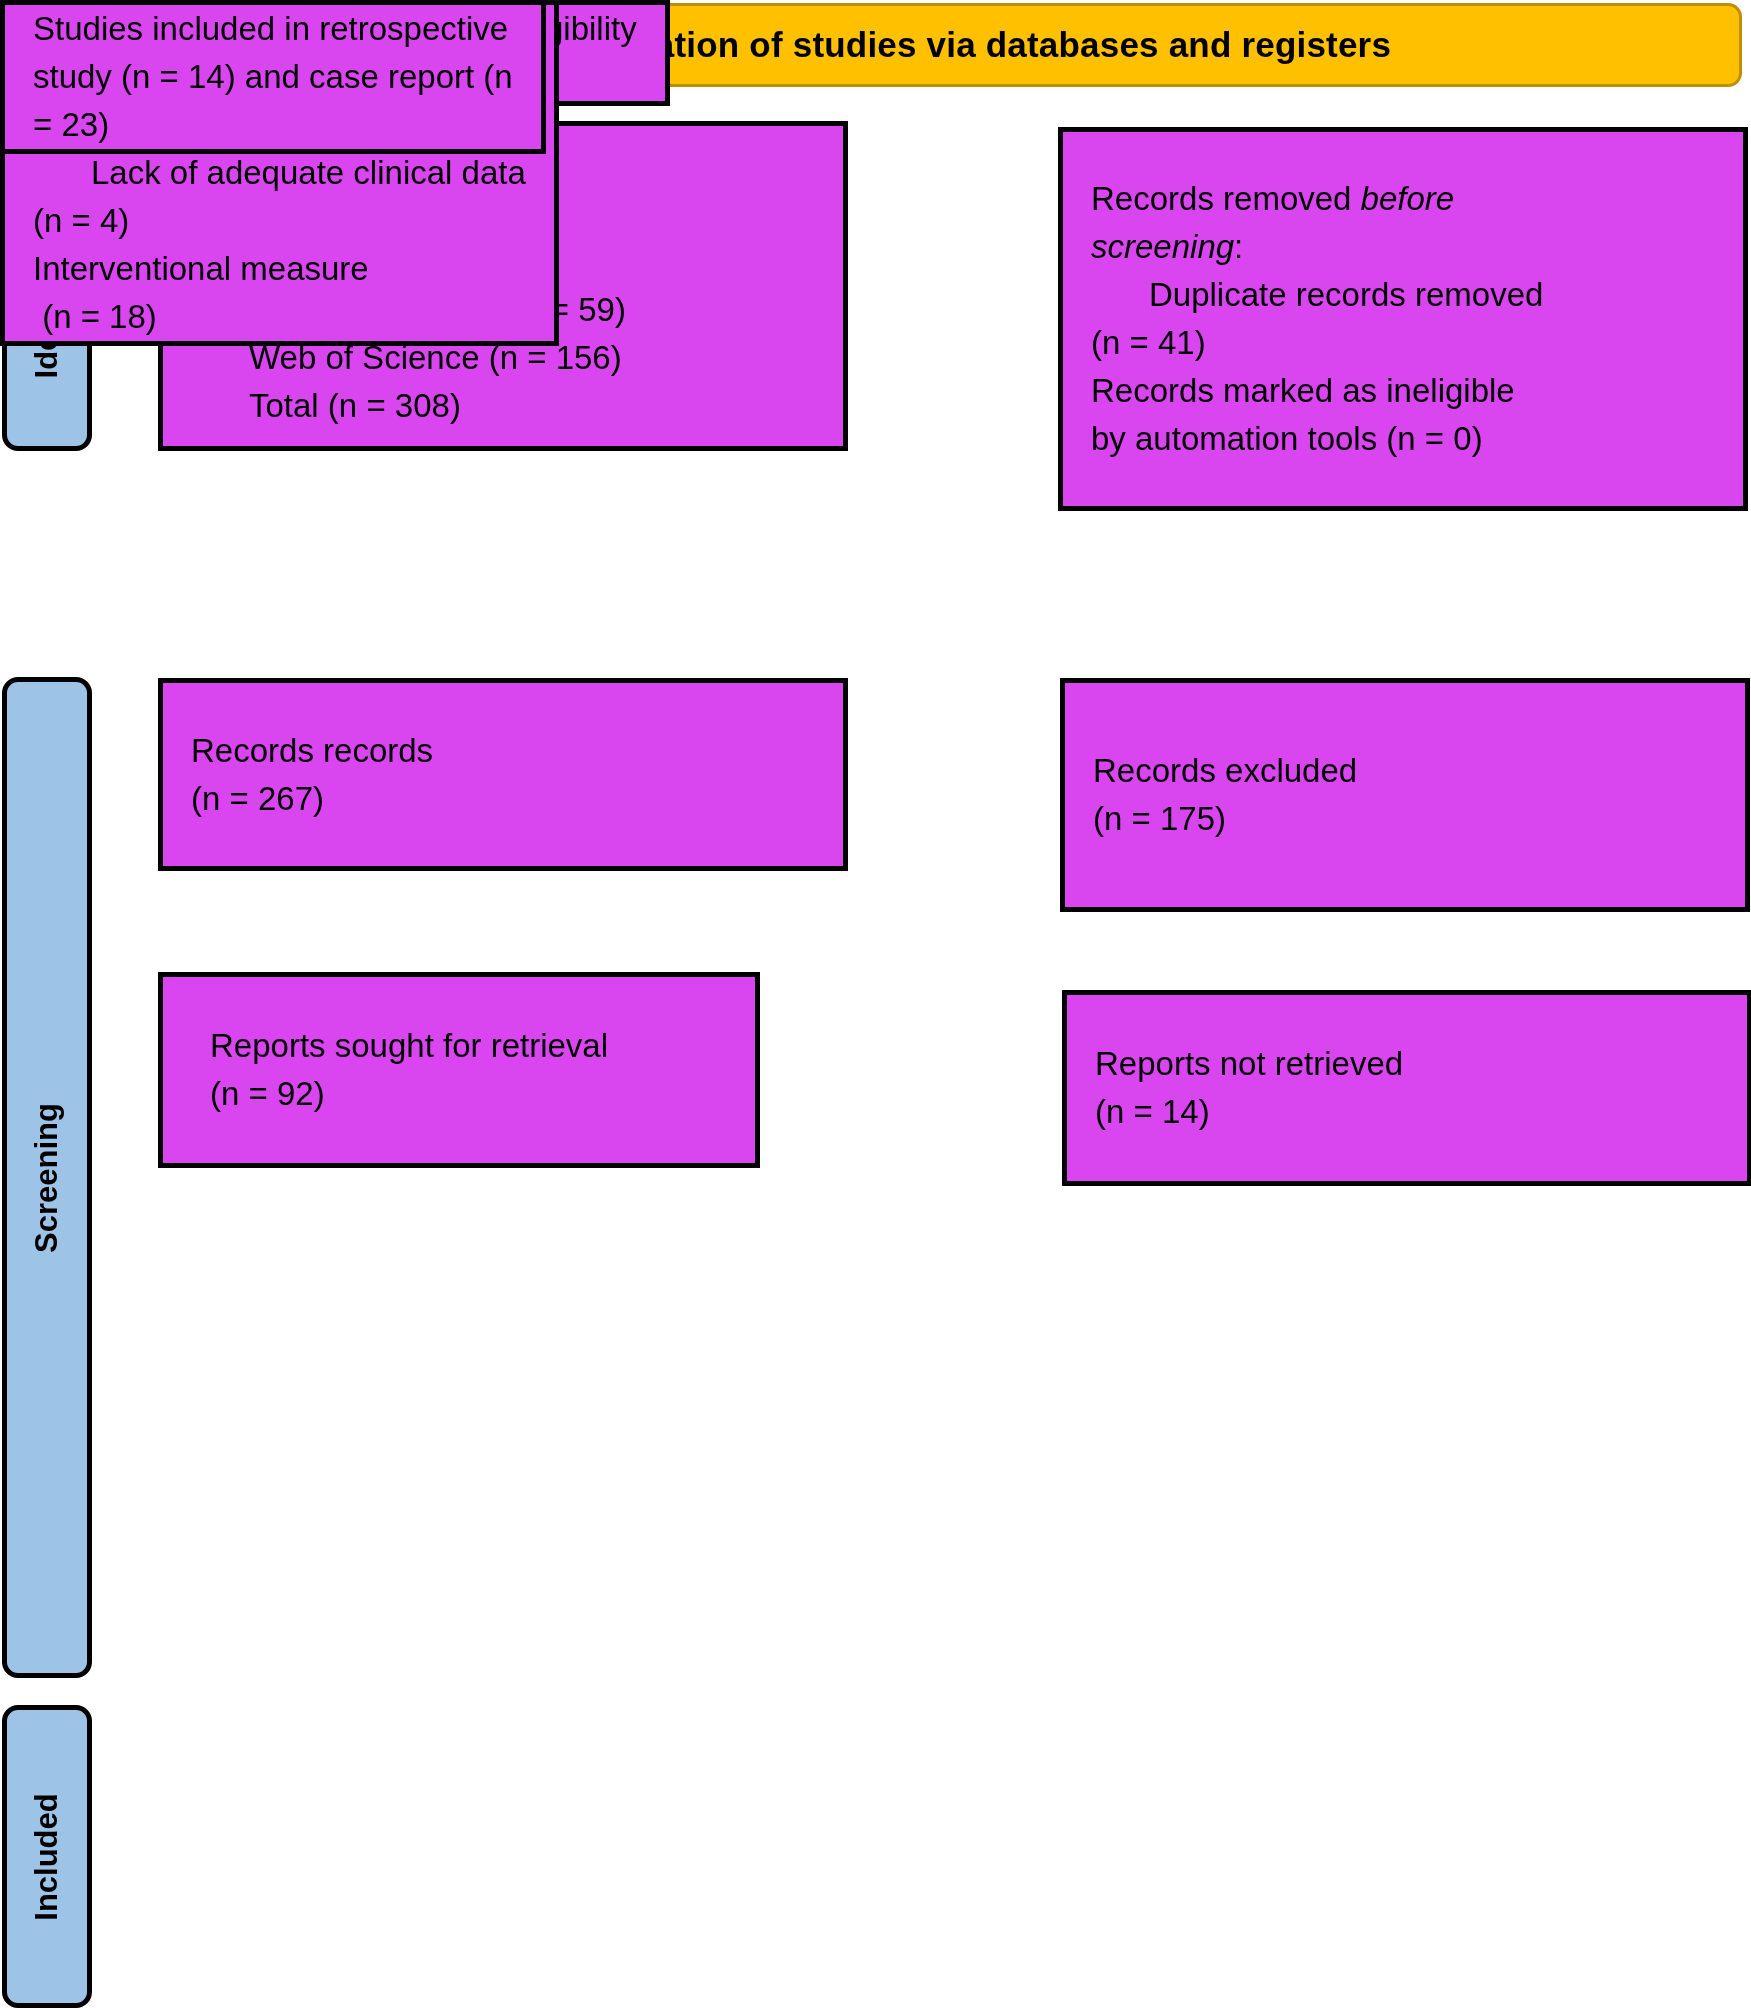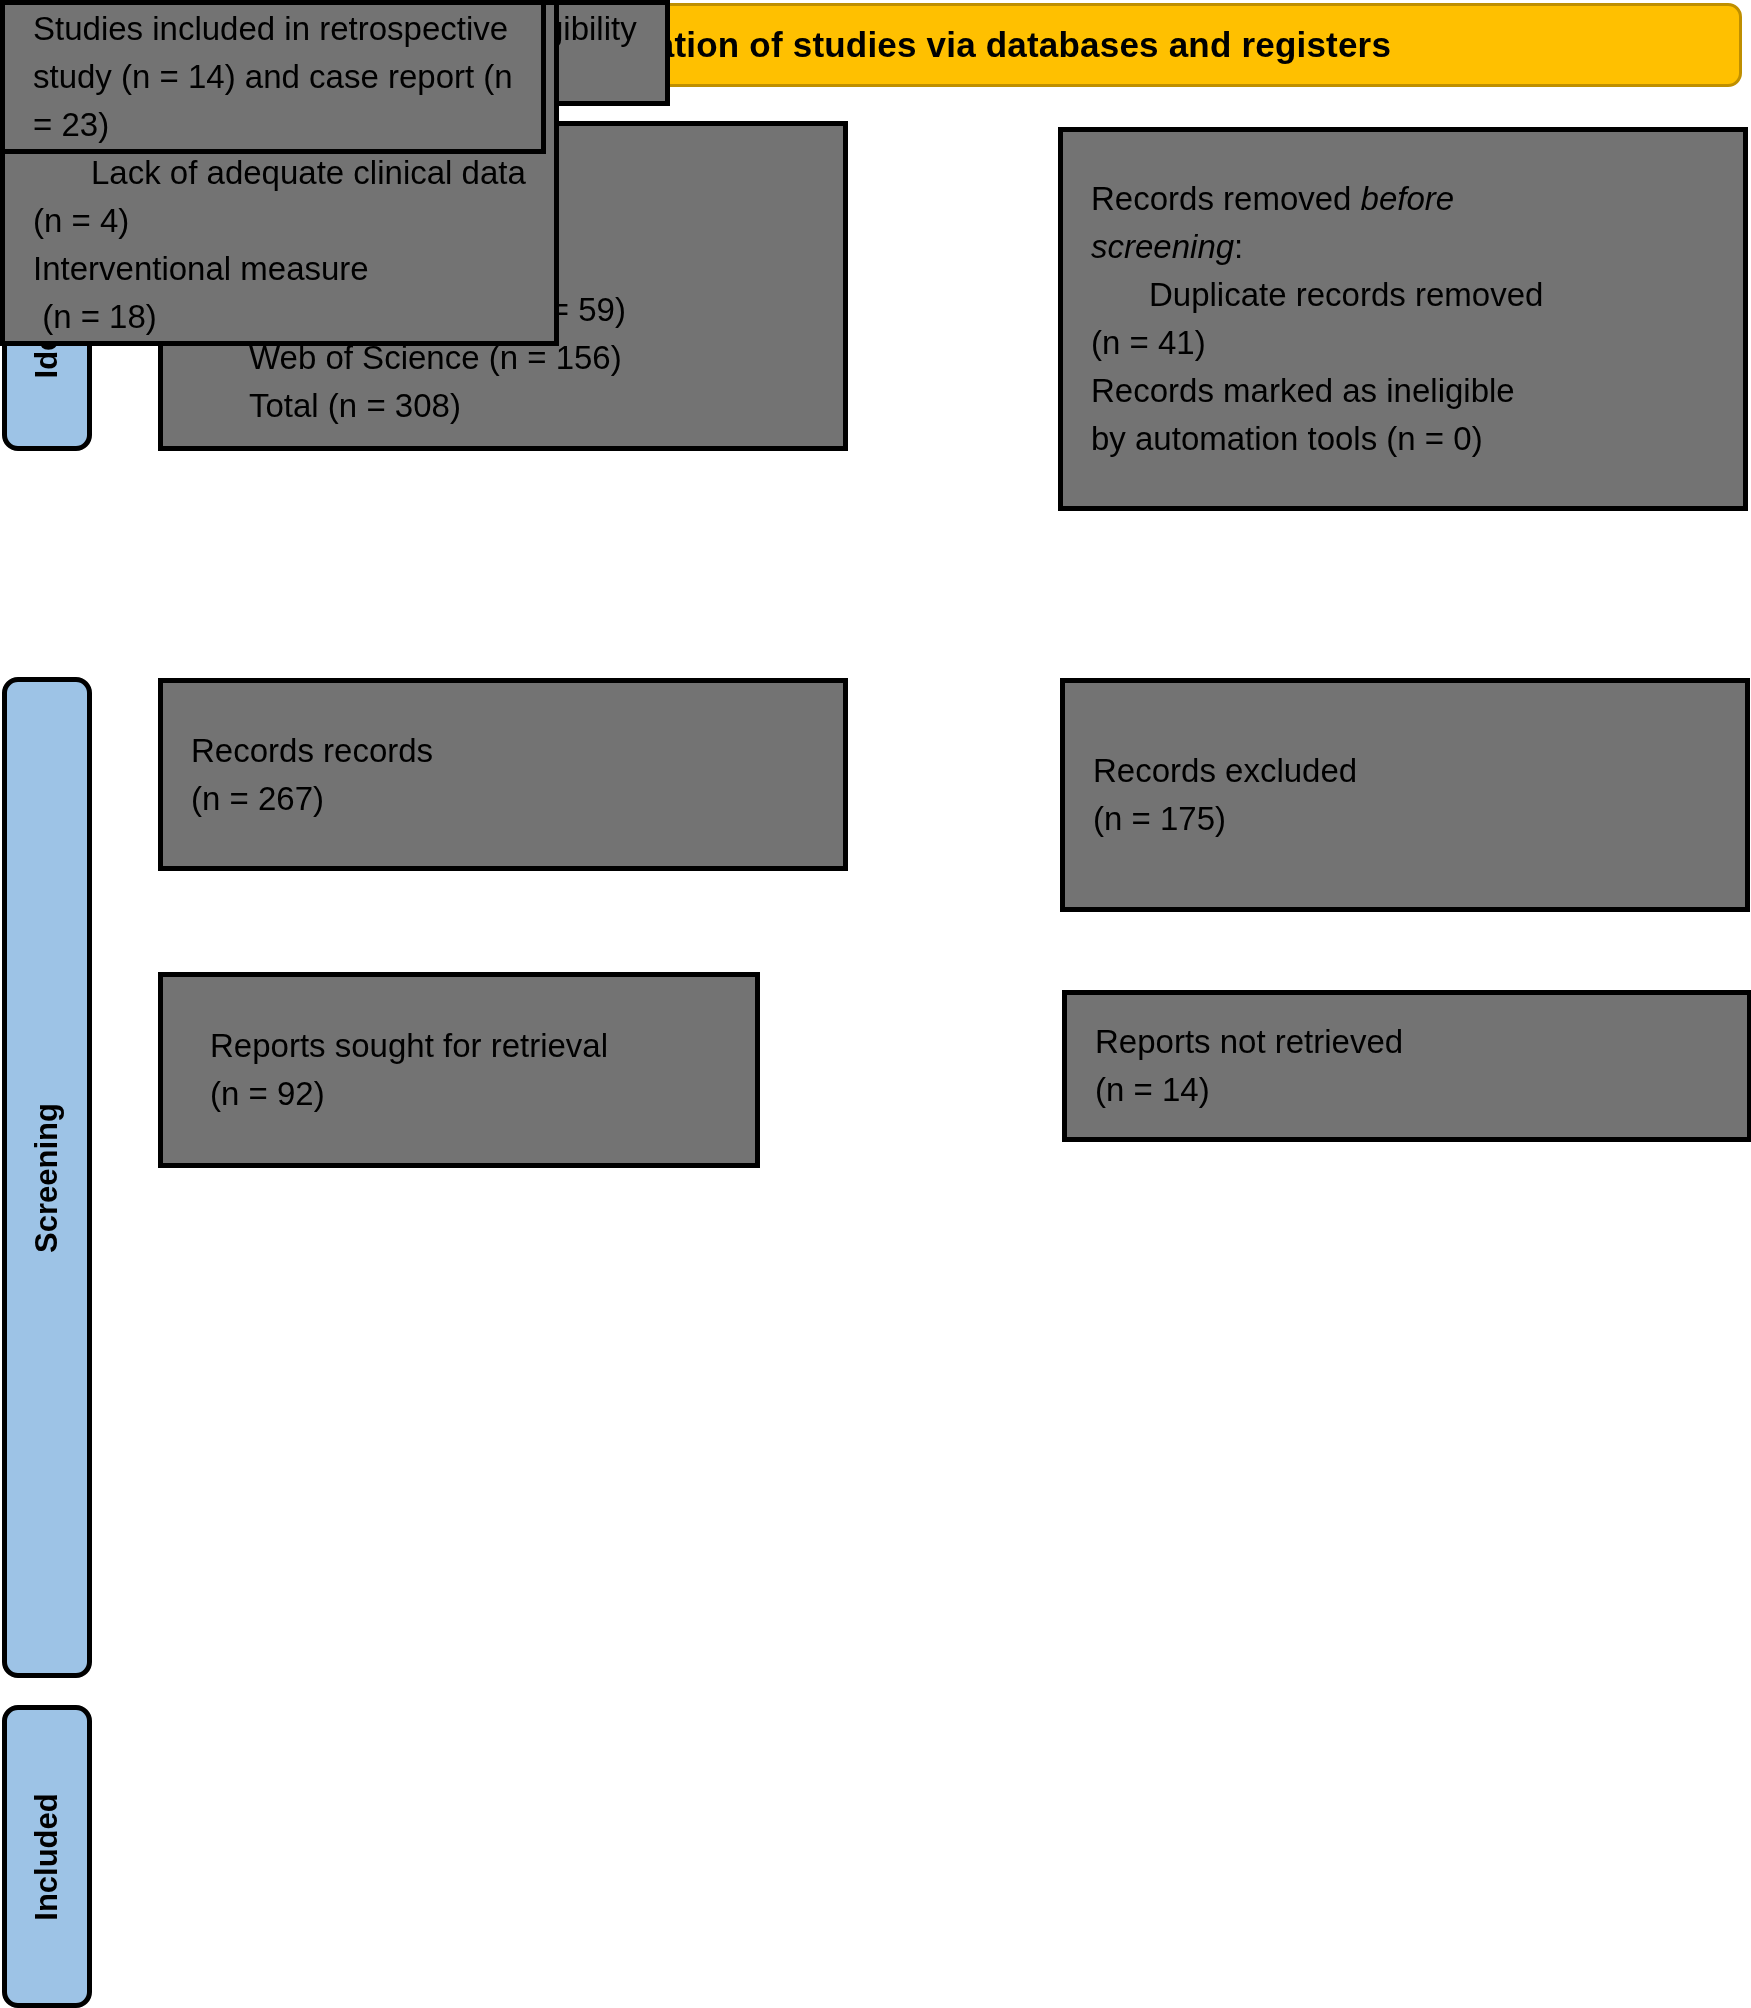--- a/index.html
+++ b/index.html
@@ -58,21 +58,21 @@
     font-weight: bold;
     color: #000000;
   }
   #rail-identification { left: 2px; top: 113px; width: 90px; height: 338px; }
   #rail-screening      { left: 2px; top: 677px; width: 90px; height: 1001px; }
   #rail-included       { left: 2px; top: 1705px; width: 90px; height: 303px; border-bottom-left-radius:16px; border-bottom-right-radius:16px; }
 
   
   .fbox {
     position: absolute;
-    background: #737373;
+    background: #d946ef;
     border: 5px solid #000000;
     display: flex;
     align-items: center;
   }
   .fbox-inner {
     padding: 0 28px;
     width: 100%;
   }
   .line {
     font-size: 33px;
@@ -82,21 +82,21 @@
   }
   .line.indent { padding-left: 58px; }
   .ital { font-style: italic; }
 
   
   #box-identified      { left: 158px;  top: 121px;  width: 690px;  height: 330px; }
   #box-removed         { left: 1058px; top: 127px;  width: 690px;  height: 384px; }
   #box-screened        { left: 158px;  top: 678px;  width: 690px;  height: 193px; }
   #box-excluded        { left: 1060px; top: 678px;  width: 690px;  height: 234px; }
   #box-sought          { left: 158px;  top: 972px;  width: 602px;  height: 196px; padding-left: 19px; }
-  #box-notretrieved    { left: 1062px; top: 990px;  width: 690px;  height: 152px; }
+  #box-notretrieved    { left: 1062px; top: 990px;  width: 690px;  height: 196px; }
   #box-assessed        { left: 158px;  top": 0; top: 1265px; width: 690px; height: 192px; }
   #box-repexcluded     { left: 1060px; top: 1275px; width: 690px;  height: 395px; }
   #box-included        { left: 158px;  top: 1752px; width: 690px;  height: 256px; }
 
   /* ---------- Connectors ---------- */
   .vline {
     position: absolute;
     width: 4px;
     background: #000000;
   }

